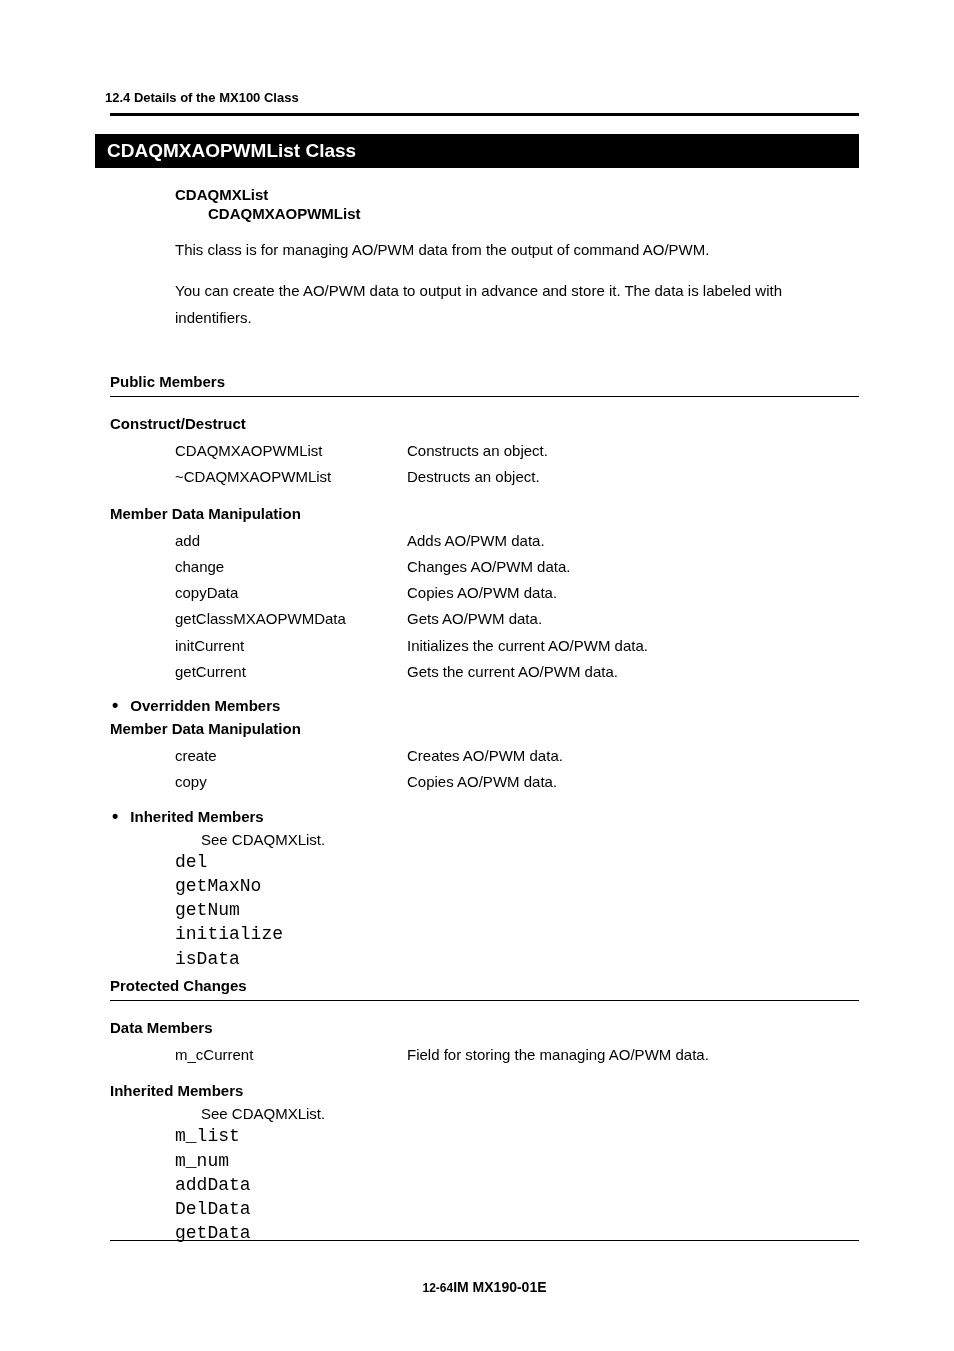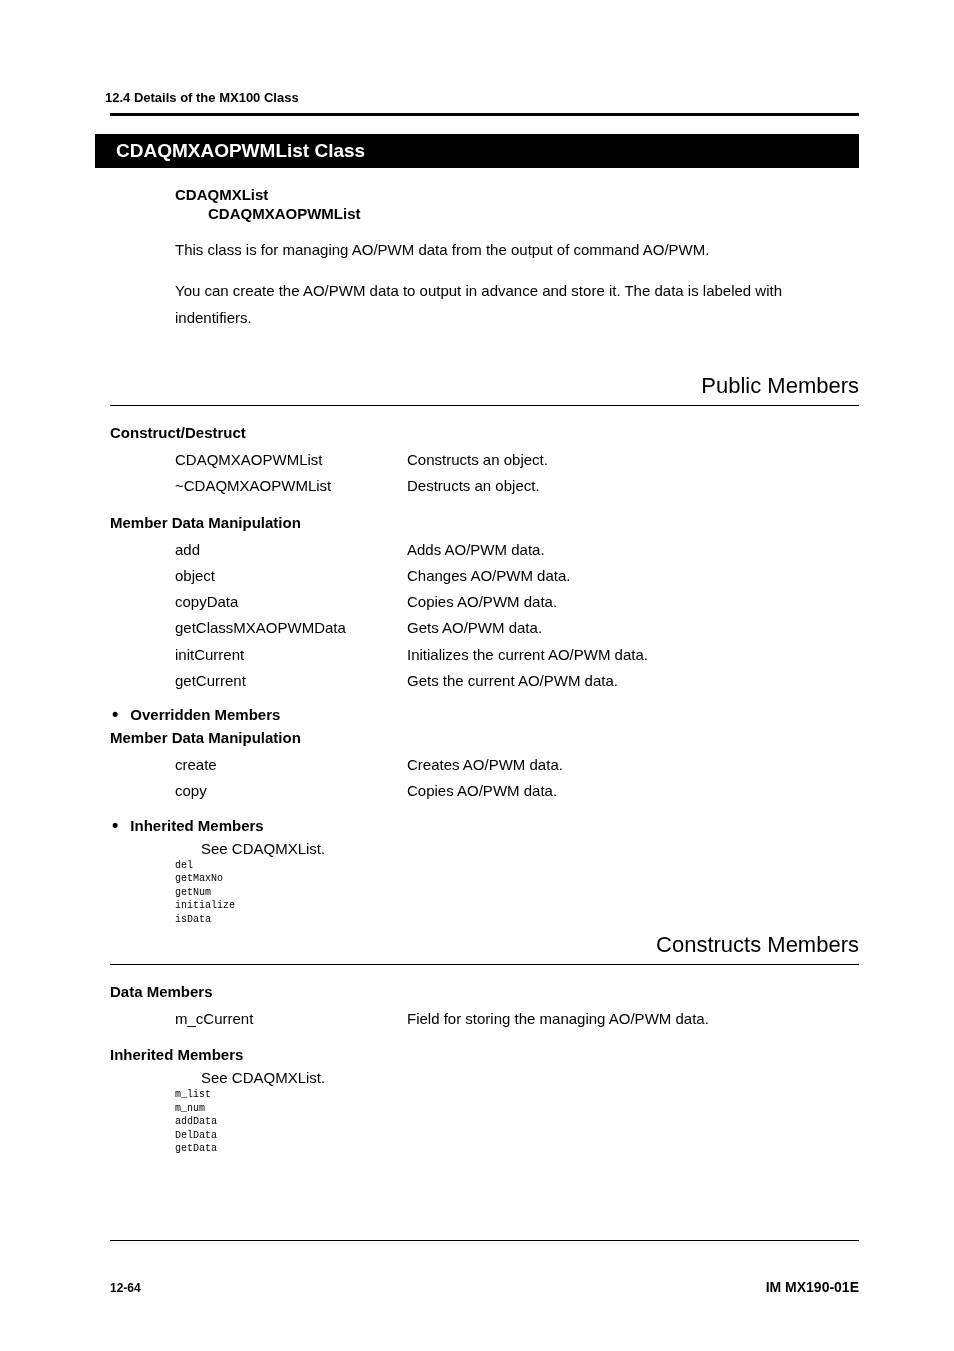--- a/index.html
+++ b/index.html
@@ -23,21 +23,21 @@
     .header-rule {
       border-top: 3px solid #000;
       margin-top: 8px;
       margin-bottom: 18px;
     }
     .title-bar {
       background: #000;
       color: #fff;
       font-size: 19px;
       font-weight: bold;
-      padding: 6px 21px;
+      padding: 6px 12px;
       margin-left: -15px;
     }
     .hierarchy {
       margin-left: 65px;
       margin-top: 18px;
       font-size: 15px;
       font-weight: bold;
     }
     .hierarchy-child {
       margin-left: 98px;
@@ -45,25 +45,24 @@
       font-weight: bold;
       margin-top: 2px;
     }
     .description {
       margin-left: 65px;
       margin-top: 14px;
       font-size: 15px;
       line-height: 1.8;
     }
     .section-heading {
-      font-size: 22px;
-      font-weight: normal;
+      font-size: 15px;
+      font-weight: bold;
       margin-top: 42px;
       margin-bottom: 6px;
-      text-align: right;
     }
     .section-rule {
       border-top: 1.5px solid #000;
       margin-bottom: 18px;
     }
     .sub-heading {
       font-size: 15px;
       font-weight: bold;
       margin-top: 14px;
       margin-bottom: 6px;
@@ -98,36 +97,36 @@
     }
     .inherited-note {
       margin-left: 91px;
       font-size: 15px;
       margin-top: 4px;
       margin-bottom: 2px;
     }
     .code-list {
       margin-left: 65px;
       font-family: "Courier New", Courier, monospace;
-      font-size: 10px;
+      font-size: 18px;
       line-height: 1.35;
     }
     .footer {
       position: absolute;
       bottom: 56px;
       left: 110px;
       right: 95px;
     }
     .footer-rule {
       border-top: 1.5px solid #000;
       margin-bottom: 5px;
     }
     .footer-content {
       display: flex;
-      justify-content: space-between;
+      justify-content: center;
       align-items: baseline;
     }
     .page-number {
       font-size: 12px;
       font-weight: bold;
     }
     .doc-id {
       font-size: 14px;
       font-weight: bold;
       margin-top: 33px;
@@ -159,21 +158,21 @@
   <div class="member-name">~CDAQMXAOPWMList</div>
   <div class="member-desc">Destructs an object.</div>
 </div>
 
 <div class="sub-heading">Member Data Manipulation</div>
 <div class="member-row">
   <div class="member-name">add</div>
   <div class="member-desc">Adds AO/PWM data.</div>
 </div>
 <div class="member-row">
-  <div class="member-name">object</div>
+  <div class="member-name">change</div>
   <div class="member-desc">Changes AO/PWM data.</div>
 </div>
 <div class="member-row">
   <div class="member-name">copyData</div>
   <div class="member-desc">Copies AO/PWM data.</div>
 </div>
 <div class="member-row">
   <div class="member-name">getClassMXAOPWMData</div>
   <div class="member-desc">Gets AO/PWM data.</div>
 </div>
@@ -198,21 +197,21 @@
 </div>
 
 <div class="bullet-heading">Inherited Members</div>
 <div class="inherited-note">See CDAQMXList.</div>
 <div class="code-list">del</div>
 <div class="code-list">getMaxNo</div>
 <div class="code-list">getNum</div>
 <div class="code-list">initialize</div>
 <div class="code-list">isData</div>
 
-<div class="section-heading" style="margin-top:6px;">Constructs Members</div>
+<div class="section-heading" style="margin-top:6px;">Protected Changes</div>
 <div class="section-rule"></div>
 
 <div class="sub-heading">Data Members</div>
 <div class="member-row">
   <div class="member-name">m_cCurrent</div>
   <div class="member-desc">Field for storing the managing AO/PWM data.</div>
 </div>
 
 <div class="sub-heading">Inherited Members</div>
 <div class="inherited-note">See CDAQMXList.</div>

